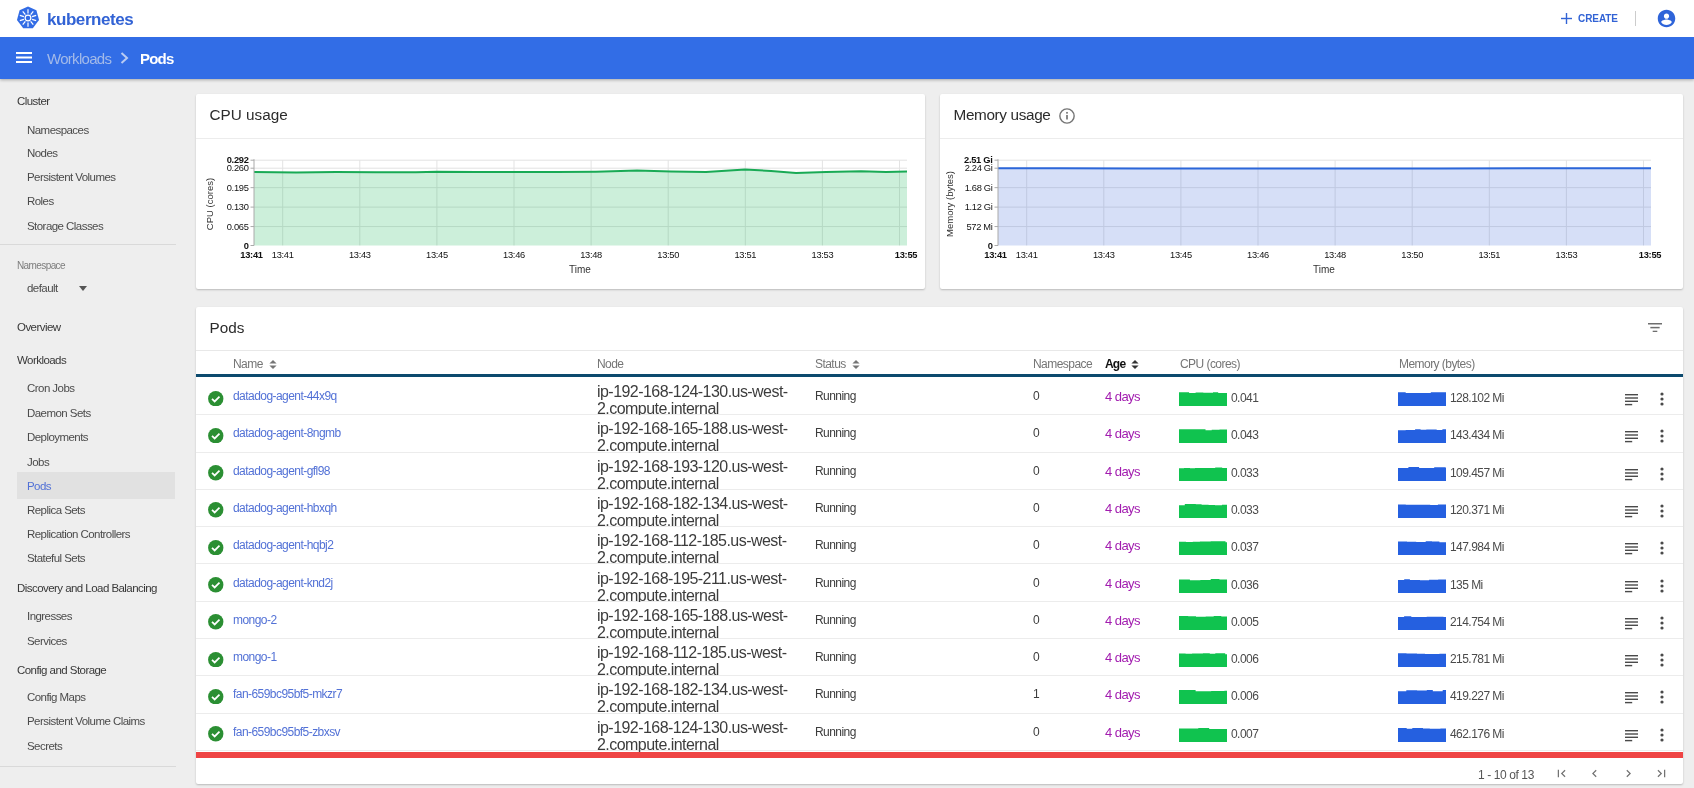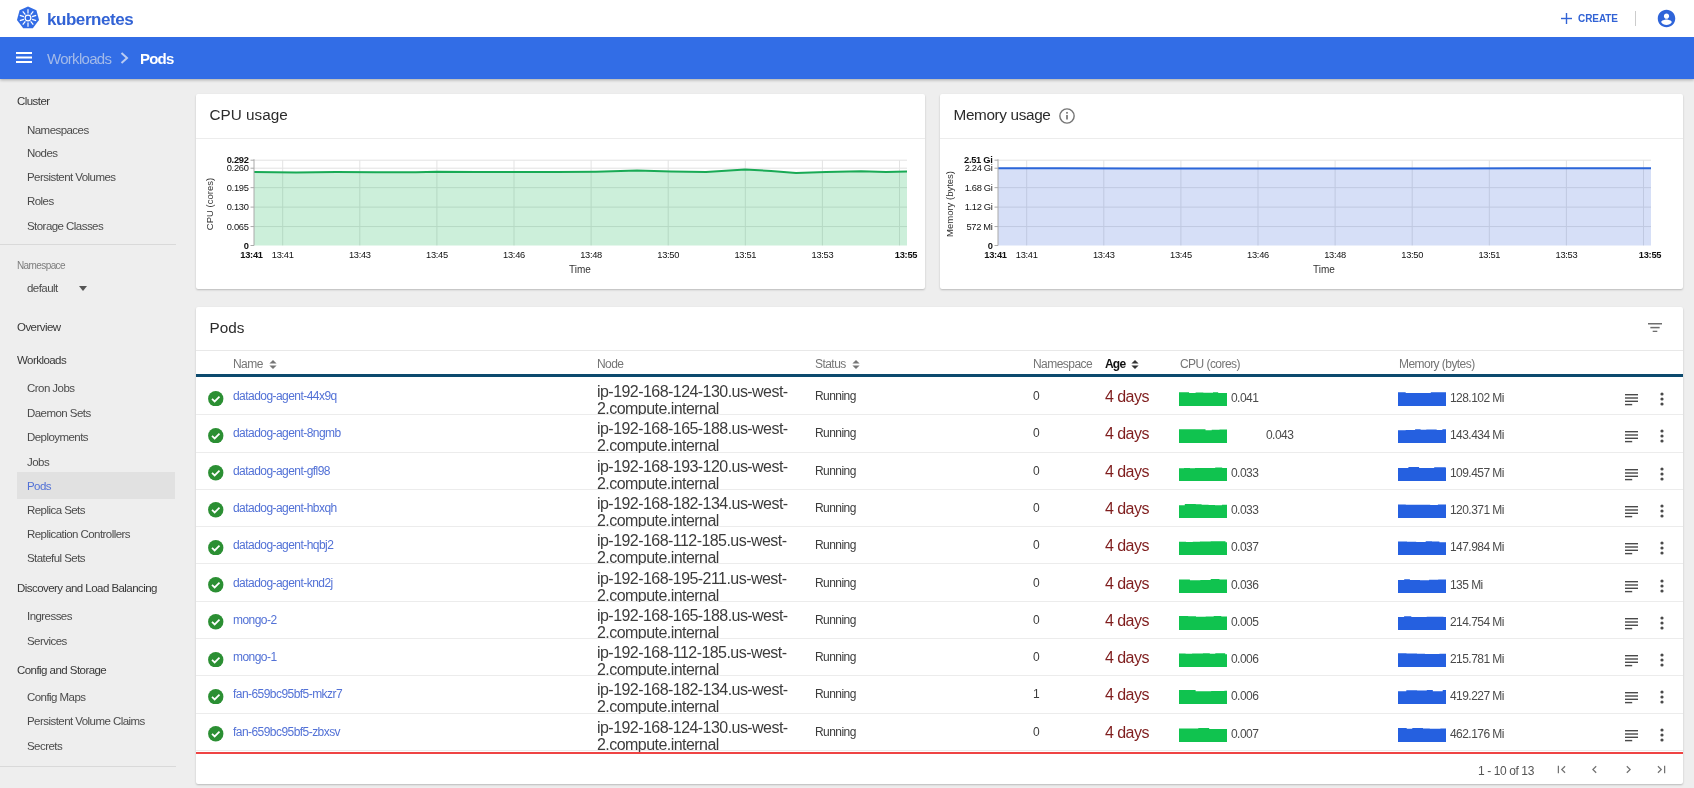--- a/index.html
+++ b/index.html
@@ -30,25 +30,25 @@
 
 .thead{position:absolute;top:43px;left:0;width:100%;height:27px;border-top:1px solid #e8e8e8;border-bottom:3px solid #0c4a6e}
 .th{position:absolute;top:7px;font-size:12px;color:#757575;letter-spacing:-0.55px;line-height:13px;white-space:nowrap}
 .trow{position:absolute;left:0;width:100%;height:37.3px;border-bottom:1px solid #ececec;background:#fff}
 .trow div{position:absolute;white-space:nowrap}
 .trow .cicon{left:12px;top:12.5px;height:16px}
 .cname{left:37px;top:12px;font-size:12px;color:#5271d6;letter-spacing:-0.55px;line-height:13px}
 .cnode{left:401px;top:5px;font-size:16px;color:#3c3c3c;line-height:17px;letter-spacing:-0.55px}
 .cstat{left:619px;top:12px;font-size:12px;color:#3c3c3c;letter-spacing:-0.55px;line-height:13px}
 .crst{left:837px;top:12px;font-size:12px;color:#3c3c3c;letter-spacing:-0.55px;line-height:13px}
-.cage{left:909px;top:12px;font-size:16px;color:#7f1d1d;letter-spacing:-0.55px;line-height:13px}
+.cage{left:909px;top:12px;font-size:13px;color:#a21caf;letter-spacing:-0.55px;line-height:13px}
 .cbar{top:13px;height:15px}
 .cval{top:14px;font-size:12px;color:#4a4a4a;letter-spacing:-0.55px;line-height:13px}
 .ricon{top:14px}
-#pagrow{position:absolute;left:0;top:445px;width:100%;height:31px;border-top:2px solid #ef4444}
+#pagrow{position:absolute;left:0;top:445px;width:100%;height:31px;border-top:6px solid #ef4444}
 #pagtxt{position:absolute;left:1282px;top:10px;font-size:12px;color:#555;letter-spacing:-0.4px}
 .pic{position:absolute;top:8px}
 </style></head>
 <body>
 <div id="topbar">
 <svg width="24" height="24" viewBox="0 0 100 100" style="position:absolute;left:16px;top:6px">
 <polygon points="50,2 85,18 96,58 70,93 30,93 4,58 15,18" fill="#326ce5"></polygon>
 <g stroke="#fff" stroke-width="5" fill="none">
 <circle cx="50" cy="50" r="12"></circle>
 <line x1="50" y1="14" x2="50" y2="31"></line>
@@ -283,21 +283,21 @@
           <path d="M4.4 8.7 L7.3 11.5 L12.6 6.2" stroke="#fff" stroke-width="1.9" fill="none"></path>
         </svg></div>
   <div class="cname">datadog-agent-8ngmb</div>
   <div class="cnode">ip-192-168-165-188.us-west-<br>2.compute.internal</div>
   <div class="cstat">Running</div>
   <div class="crst">0</div>
   <div class="cage">4 days</div>
   <div class="cbar" style="left:983px"><svg width="48" height="15" viewBox="0 0 48 15">
           <path d="M0,15 L0,2.5 L0.0,1.3 L10.8,1.3 L10.8,1.2 L20.0,1.2 L20.0,1.2 L26.5,1.2 L26.5,2.2 L32.7,2.2 L32.7,1.8 L40.5,1.8 L40.5,1.6 L48.0,1.6 L48,15 Z" fill="#10c34f"></path>
         </svg></div>
-  <div class="cval" style="left:1070px">0.043</div>
+  <div class="cval" style="left:1035px">0.043</div>
   <div class="cbar" style="left:1202px"><svg width="48" height="15" viewBox="0 0 48 15">
           <path d="M0,15 L0,2.5 L0.0,2.2 L7.7,2.2 L7.7,1.9 L17.1,1.9 L17.1,1.3 L22.6,1.3 L22.6,1.8 L28.3,1.8 L28.3,1.5 L38.7,1.5 L38.7,2.1 L44.4,2.1 L44.4,1.2 L48.0,1.2 L48,15 Z" fill="#2560e0"></path>
         </svg></div>
   <div class="cval" style="left:1254px">143.434 Mi</div>
   <div class="ricon" style="left:1428.5px"><svg width="13" height="12" viewBox="0 0 13 12">
           <rect x="0" y="0" width="13" height="1.4" fill="#4a4a4a"></rect>
           <rect x="0" y="3.3" width="13" height="1.4" fill="#4a4a4a"></rect>
           <rect x="0" y="6.6" width="13" height="1.4" fill="#4a4a4a"></rect>
           <rect x="0" y="9.9" width="7.2" height="1.4" fill="#4a4a4a"></rect>
         </svg></div>

